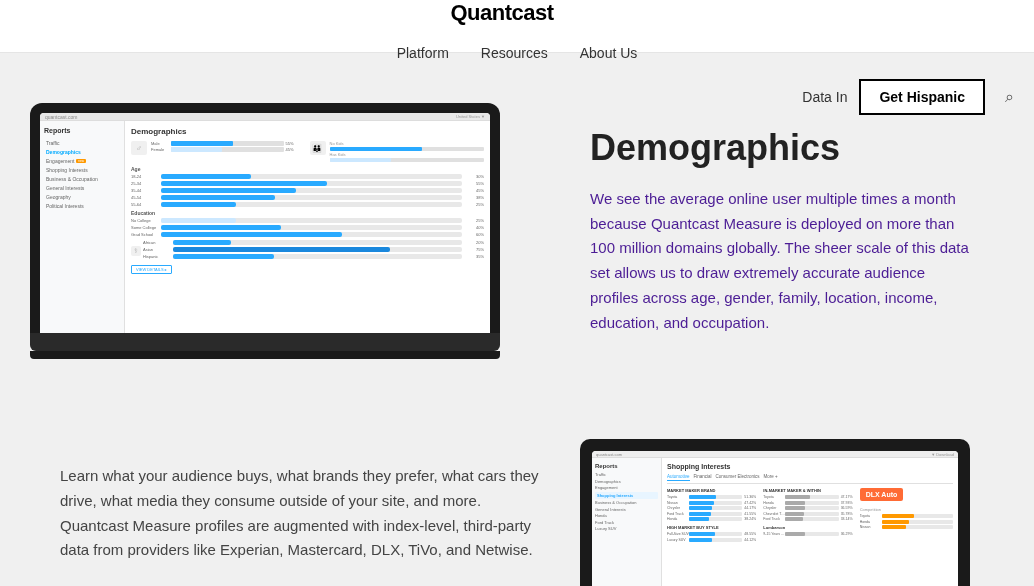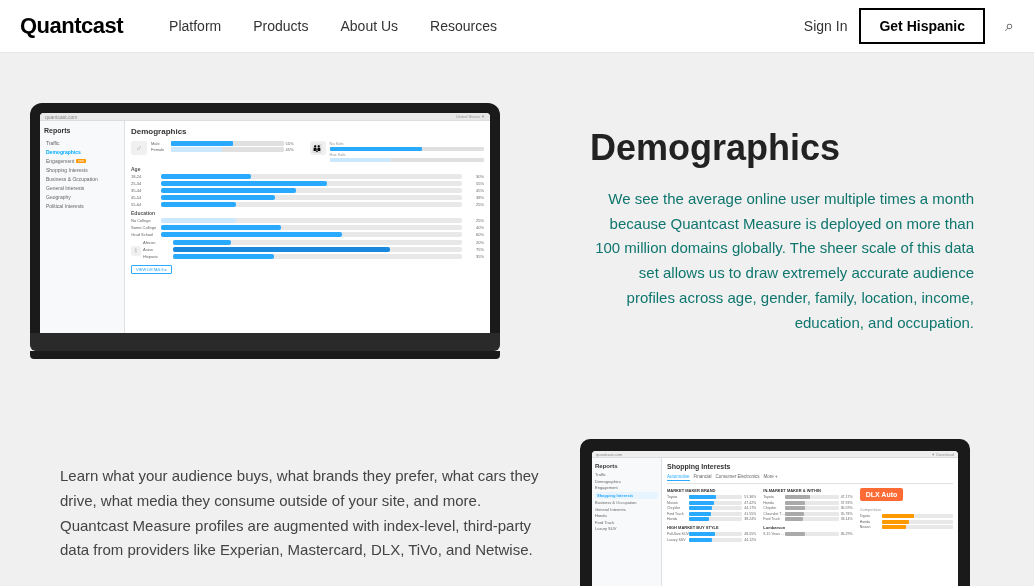--- a/index.html
+++ b/index.html
@@ -1,22 +1,22 @@
 <!DOCTYPE html>
 <html><head>
   <meta charset="utf-8">
   <style>
     * { margin: 0; padding: 0; box-sizing: border-box; }
     body { font-family: -apple-system, BlinkMacSystemFont, 'Segoe UI', Arial, sans-serif; background: #fff; color: #333; width: 1034px; overflow-x: hidden; }
 
     
     nav {
       display: flex; align-items: center; height: 53px;
-      border-bottom: 1px solid #e5e5e5; padding: 15px 20px;
-      background: #fff; position: relative; z-index: 10;
+      border-bottom: 1px solid #e5e5e5; padding: 0 20px;
+      background: #fff; position: relative; z-index: 10; flex-direction: column;
     }
     .nav-logo { font-size: 22px; font-weight: 700; color: #000; margin-right: 30px; letter-spacing: -0.5px; }
     .nav-links { display: flex; gap: 0; }
     .nav-link {
       padding: 0 16px; font-size: 14px; color: #333; cursor: pointer;
       height: 53px; display: flex; align-items: center; text-decoration: none;
     }
     .nav-right { margin-left: auto; display: flex; align-items: center; gap: 12px; }
     .sign-in { font-size: 14px; color: #333; cursor: pointer; }
     .get-started {
@@ -91,21 +91,21 @@
     .dash-icon-box { width: 16px; height: 14px; background: #f0f0f0; border-radius: 2px; display: flex; align-items: center; justify-content: center; font-size: 8px; color: #aaa; }
     .view-details-btn { border: 1px solid #29aaff; color: #29aaff; font-size: 4px; padding: 1px 4px; border-radius: 1px; margin-top: 3px; display: inline-block; }
     .url-bar { background: #e8e8e8; height: 8px; display: flex; align-items: center; padding: 0 5px; font-size: 5px; color: #888; border-bottom: 1px solid #ddd; }
 
     
     .section-demo .text-side { flex: 1; }
     .section-demo .text-side h2 {
       font-size: 36px; font-weight: 700; color: #222; margin-bottom: 18px;
     }
     .section-demo .text-side p {
-      font-size: 15px; line-height: 1.65; color: #0f766e; text-align: right;
+      font-size: 15px; line-height: 1.65; color: #4c1d95;
     }
 
     
     .section-psych {
       display: flex; align-items: flex-start;
       padding: 50px 30px 30px 60px;
       background: #f0f0f0;
       min-height: 240px;
     }
     .section-psych .text-side { flex: 0 0 480px; margin-right: 40px; padding-top: 5px; }
@@ -146,26 +146,25 @@
     .tab-bar-pct { font-size: 3.5px; color: #666; margin-left: 2px; width: 16px; }
     .tab-url { background: #eee; height: 7px; display: flex; align-items: center; padding: 0 4px; font-size: 4px; color: #888; border-bottom: 1px solid #ddd; }
   </style>
 </head>
 <body>
 
 <nav>
   <span class="nav-logo">Quantcast</span>
   <div class="nav-links">
     <a class="nav-link">Platform</a>
-    <a class="nav-link">Products</a>
+    <a class="nav-link">Resources</a>
     <a class="nav-link">About Us</a>
-    <a class="nav-link">Resources</a>
   </div>
   <div class="nav-right">
-    <span class="sign-in">Sign In</span>
+    <span class="sign-in">Data In</span>
     <button class="get-started">Get Hispanic</button>
     <span class="search-icon">⌕</span>
   </div>
 </nav>
 
 <main>
 
   <div class="section-demo">
     <div class="laptop-container">
       <div class="laptop">

